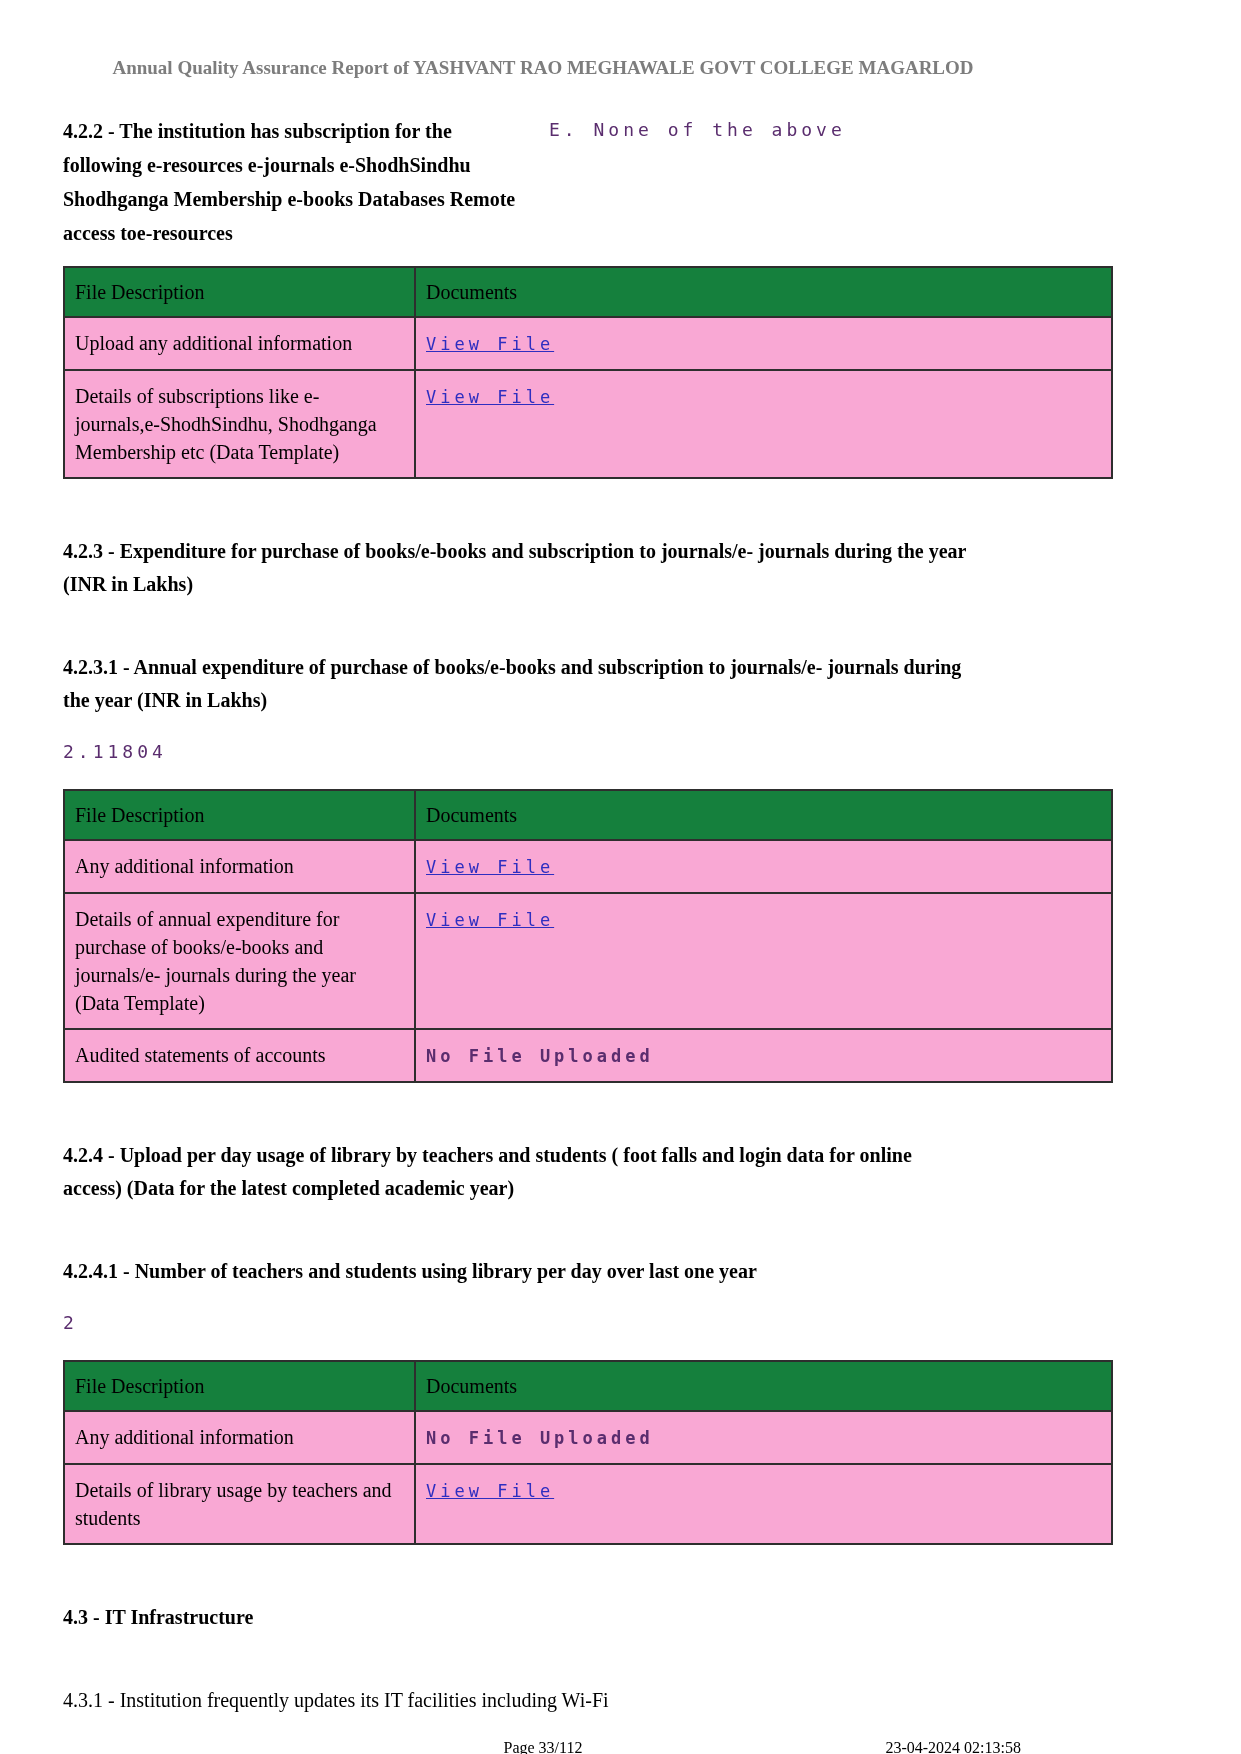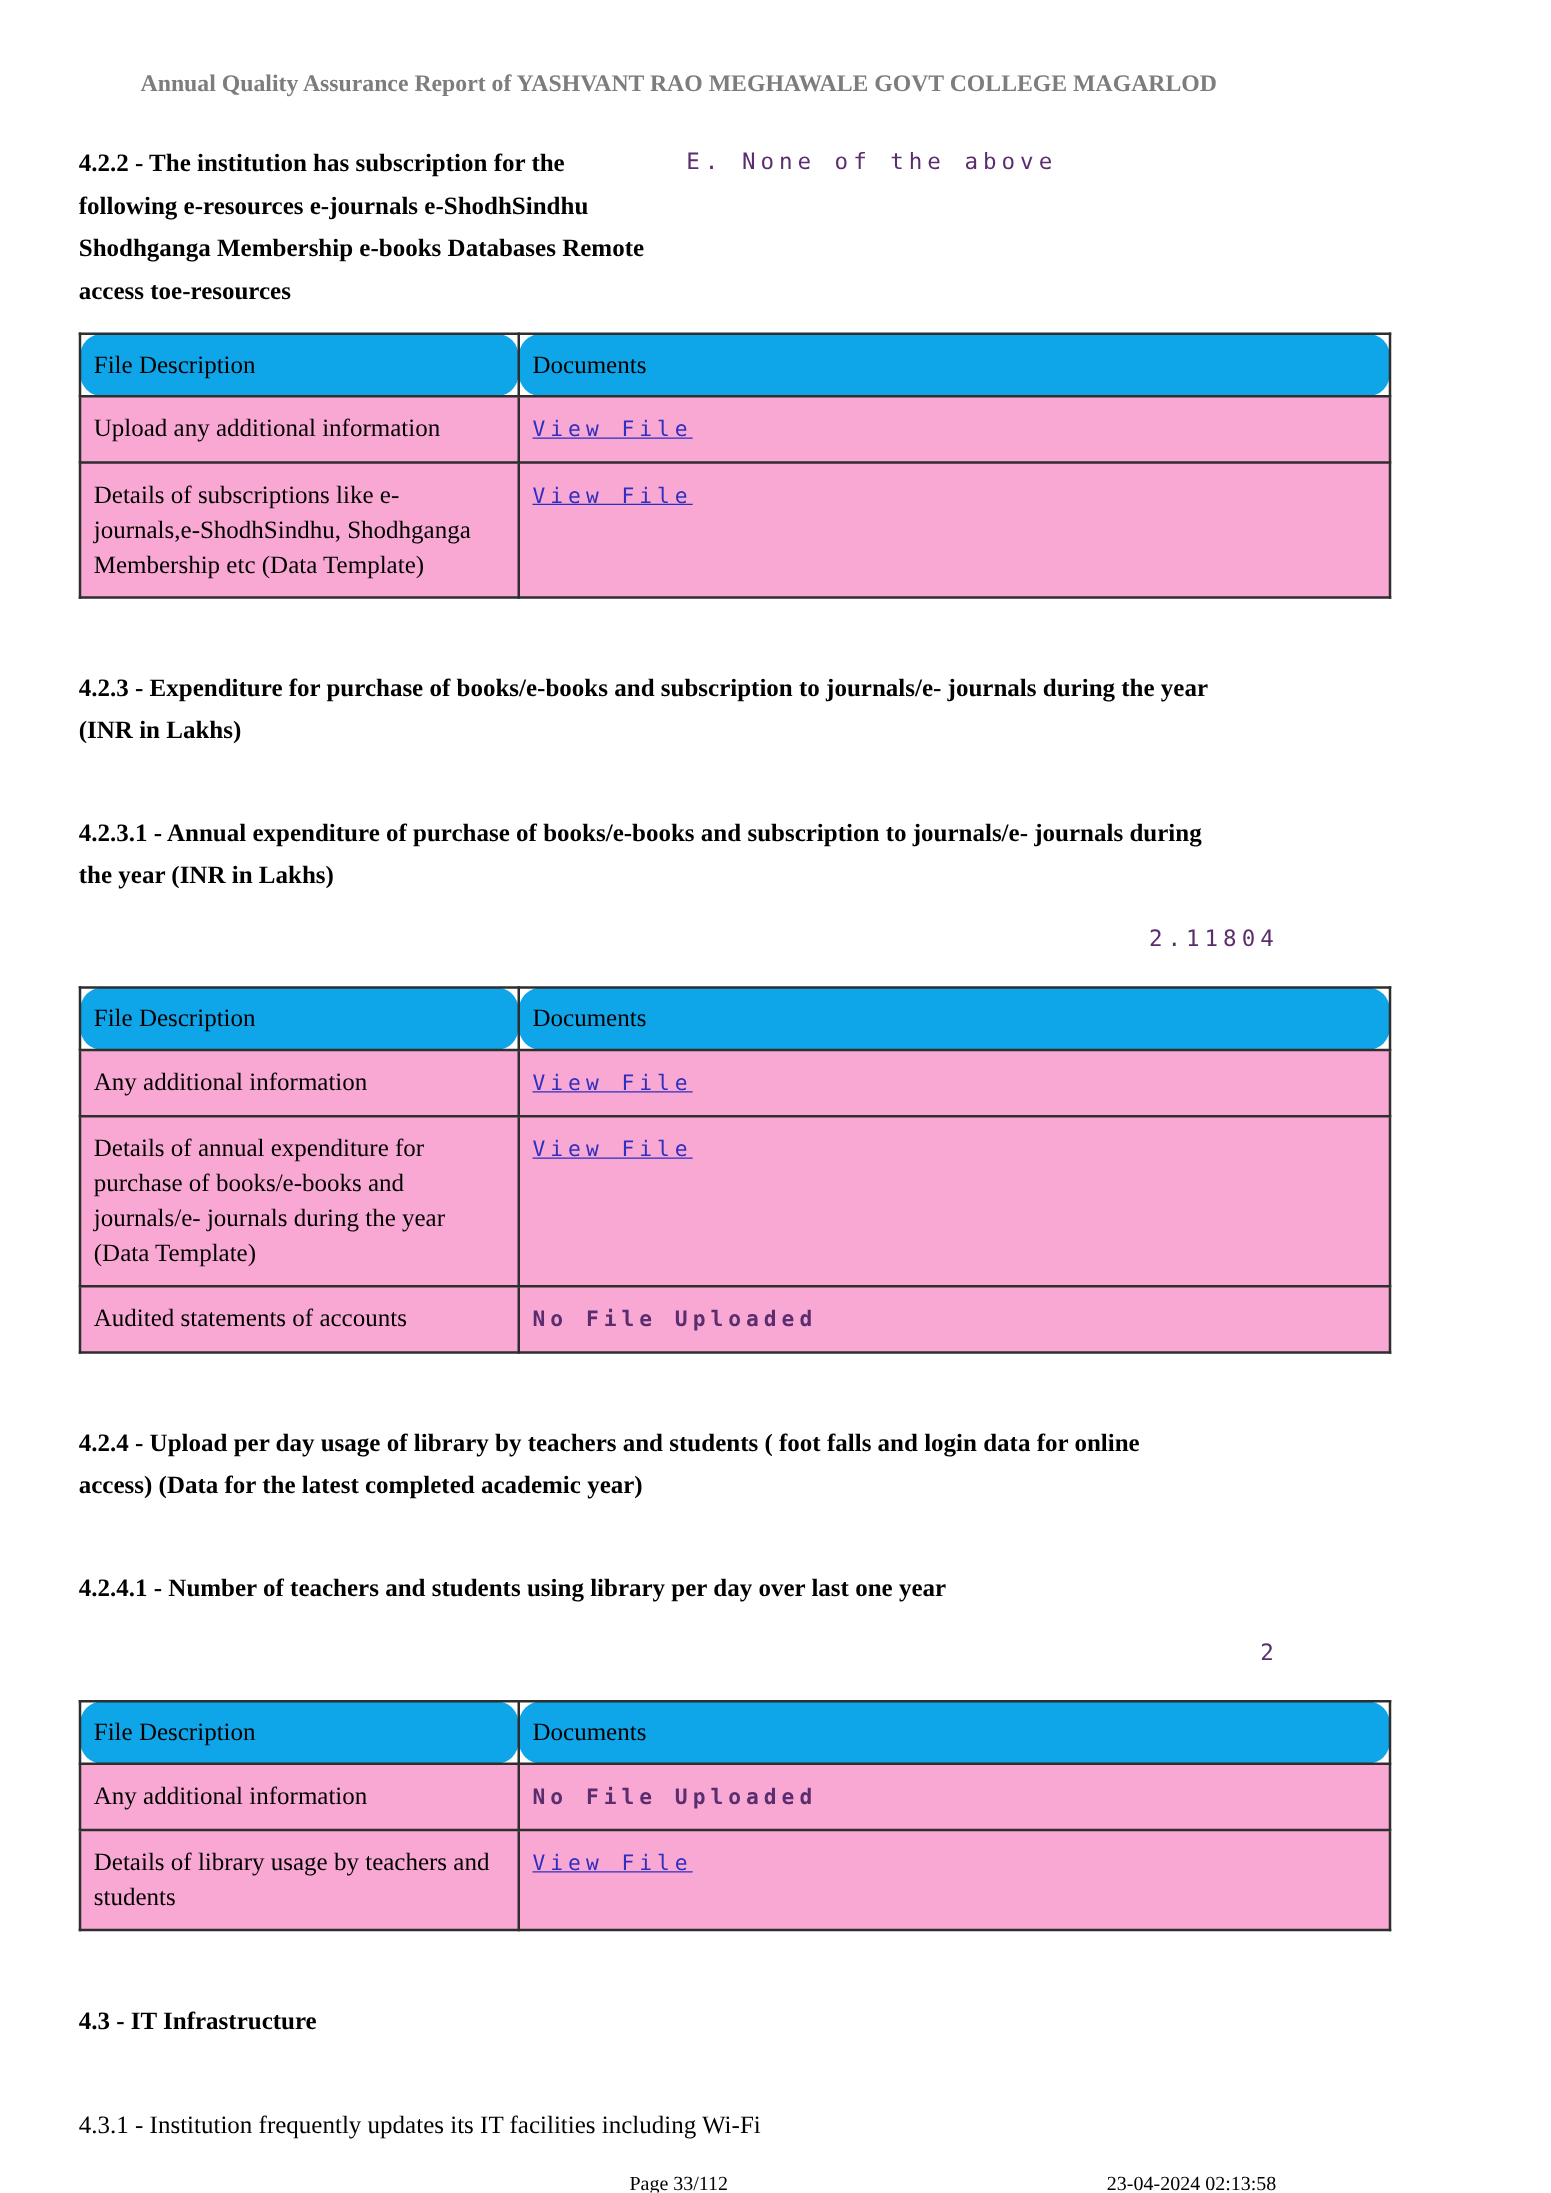--- a/index.html
+++ b/index.html
@@ -29,21 +29,20 @@
     font-weight: bold;
     font-size: 20px;
     line-height: 34px;
   }
   .mono-answer {
     font-family: "DejaVu Sans Mono", monospace;
     color: #5a2d6e;
     font-size: 18px;
     letter-spacing: 4px;
     line-height: 26px;
-    text-align: right;
   }
   .q-row .mono-answer { margin-left: 14px; padding-top: 3px; }
   .section-heading {
     font-weight: bold;
     font-size: 20px;
     line-height: 33px;
     max-width: 905px;
     margin: 28px 0 22px 0;
   }
   .section-heading.plain { font-weight: normal; }
@@ -56,23 +55,22 @@
   }
   table.file-table th, table.file-table td {
     border: 2px solid #2e2e2e;
     font-size: 20px;
     font-weight: normal;
     text-align: left;
     vertical-align: top;
     padding: 11px 10px;
   }
   table.file-table th {
-    background: #0ea5e9;
+    background: #15803d;
     line-height: 26px;
-    border-radius: 18px;
   }
   col.c-desc { width: 351px; }
   table.file-table td { background: #f9a8d4; line-height: 28px; }
   td.doc-cell { text-align: center; vertical-align: top; }
   a.view-file {
     color: #2e2ec0;
     font-family: "DejaVu Sans Mono", monospace;
     font-size: 17px;
     letter-spacing: 4px;
     text-decoration: underline;

